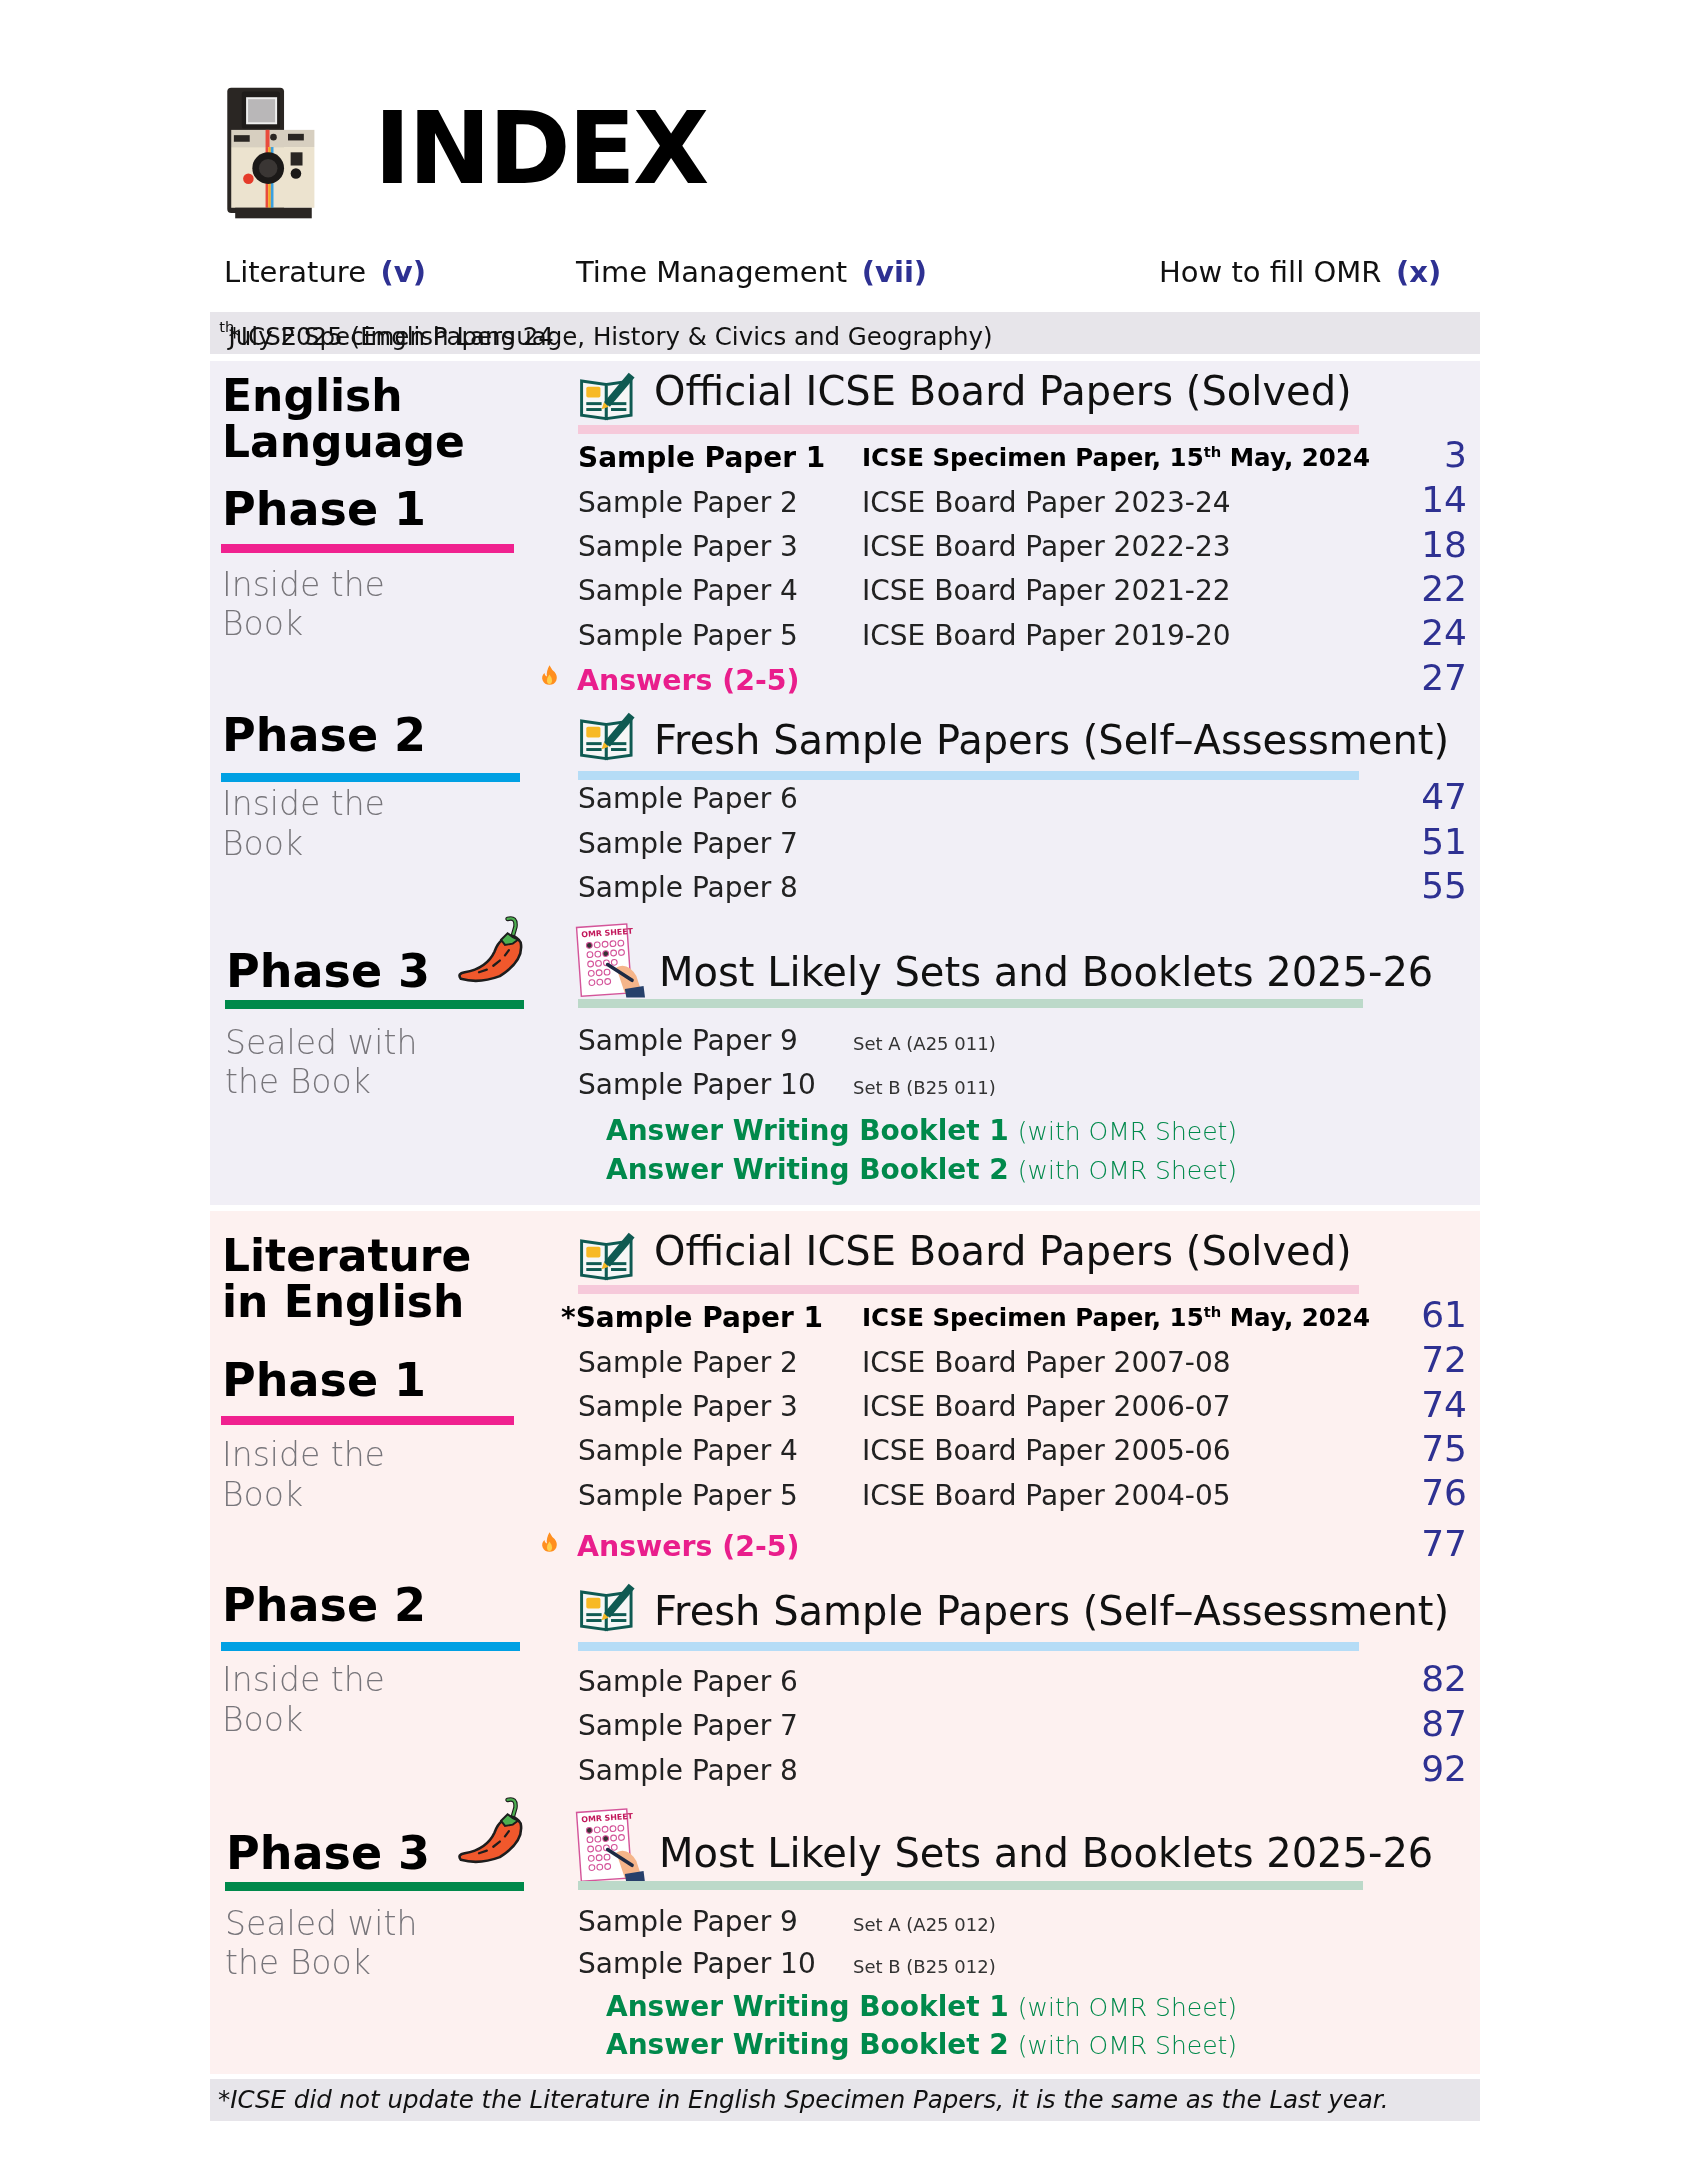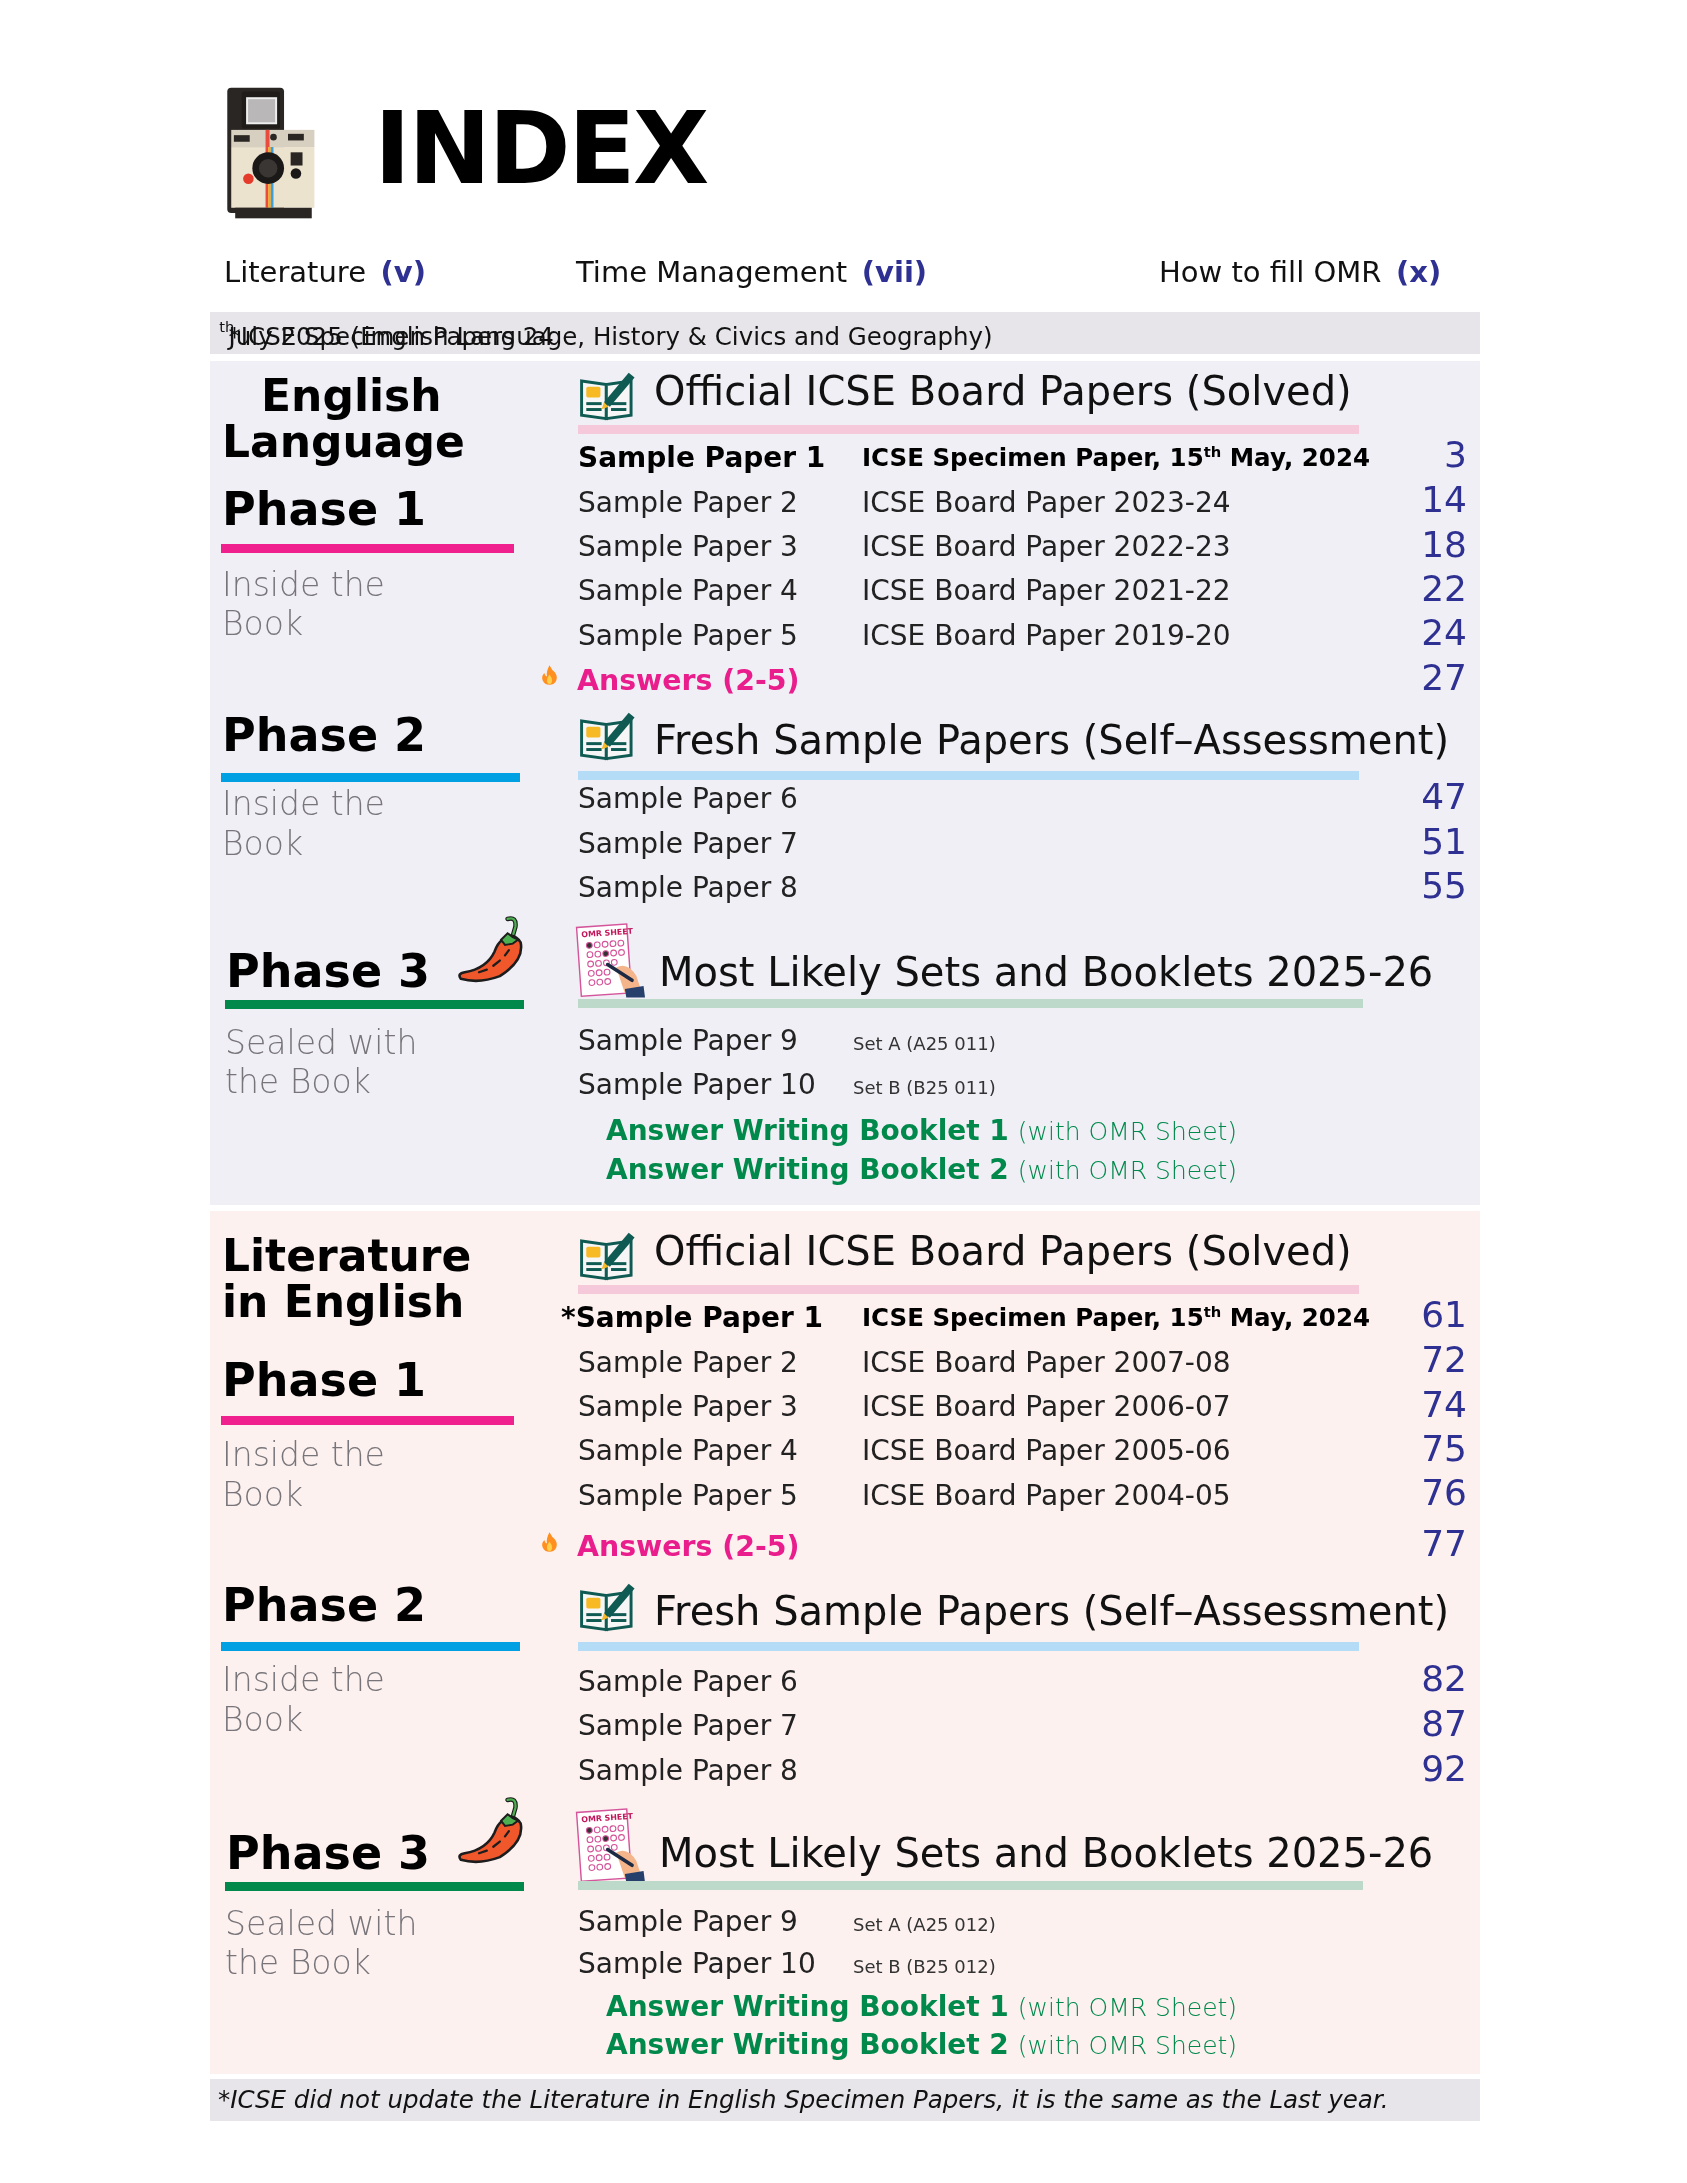--- a/index.html
+++ b/index.html
@@ -136,21 +136,21 @@
 <div class="abs toplink" style="left:1159px;">
   <span>How to fill OMR</span><span class="pg">(x)</span>
 </div>
 
 <div class="abs notice">
   <span><span>*ICSE Specimen Papers 24</span><sup>th</sup><span> July 2025 (English Language, History &amp; Civics and Geography)</span></span>
 </div>
 
 <div class="abs section sec1"></div>
 
-<div class="abs subject" style="left:222px; top:372px;margin-left:39px;">English</div>
+<div class="abs subject" style="left:222px; top:372px;">English</div>
 <div class="abs subject" style="left:222px; top:418px;">Language</div>
 
 <div class="abs phase" style="left:222px; top:483px;">Phase 1</div>
 <div class="abs phasebar" style="left:221px; top:544px; width:293px; background:#f0218f;"></div>
 <div class="abs phasesub" style="left:222px; top:564px;">Inside the</div>
 <div class="abs phasesub" style="left:222px; top:603px;">Book</div>
 
 <div class="abs" style="left:577px; top:368px; width:61px; height:53px;">
     <svg width="61" height="53" viewBox="0 0 92 80">
       <use href="#book-pen"></use>

